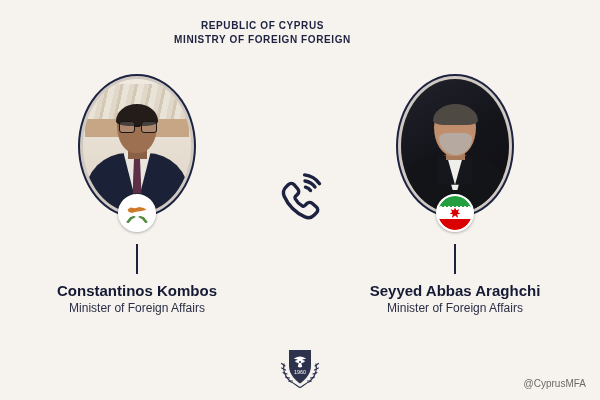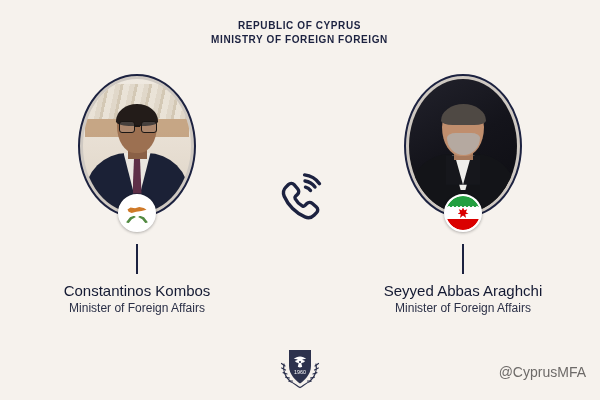--- a/index.html
+++ b/index.html
@@ -21,41 +21,40 @@
     background: #f6f2ed;
   }
 
   
   .header {
     position: absolute;
     top: 19px;
     left: 0;
     width: 525px;
     text-align: center;
-    padding-left: 37px;
   }
   .header-line {
     display: block;
     color: #1c2240;
     font-weight: bold;
     font-size: 10px;
     letter-spacing: 0.6px;
     line-height: 14px;
     white-space: nowrap;
   }
 
   
   .person {
     position: absolute;
     top: 74px;
     width: 230px;
     text-align: center;
   }
   .person.left  { left: 22px; }
-  .person.right { left: 348px; }
+  .person.right { left: 340px; }
 
   .portrait-wrap {
     position: relative;
     width: 118px;
     height: 144px;
     margin: 0 auto;
   }
   .portrait-ring {
     position: absolute;
     inset: 0;
@@ -276,21 +275,21 @@
     width: 2px;
     height: 30px;
     background: #1c2240;
     margin: 26px auto 0;
   }
   .person-name {
     display: block;
     margin-top: 8px;
     color: #141a33;
     font-size: 15px;
-    font-weight: normal;
+    font-weight: bold;
     line-height: 18px;
     white-space: nowrap;
   }
   .person-title {
     display: block;
     margin-top: 2px;
     color: #2b3047;
     font-size: 12px;
     line-height: 13px;
     white-space: nowrap;
@@ -315,23 +314,23 @@
     width: 52px;
     height: 50px;
     opacity: .92;
   }
   .emblem svg { display: block; width: 52px; height: 50px; }
 
   
   .watermark {
     position: absolute;
     right: 14px;
-    bottom: 22px;
+    bottom: 10px;
     color: #6d6a68;
-    font-size: 14px;
+    font-size: 10px;
     line-height: 12px;
     white-space: nowrap;
   }
 </style>
 </head>
 <body>
 
 <div id="stage">
 
   <div class="header">

